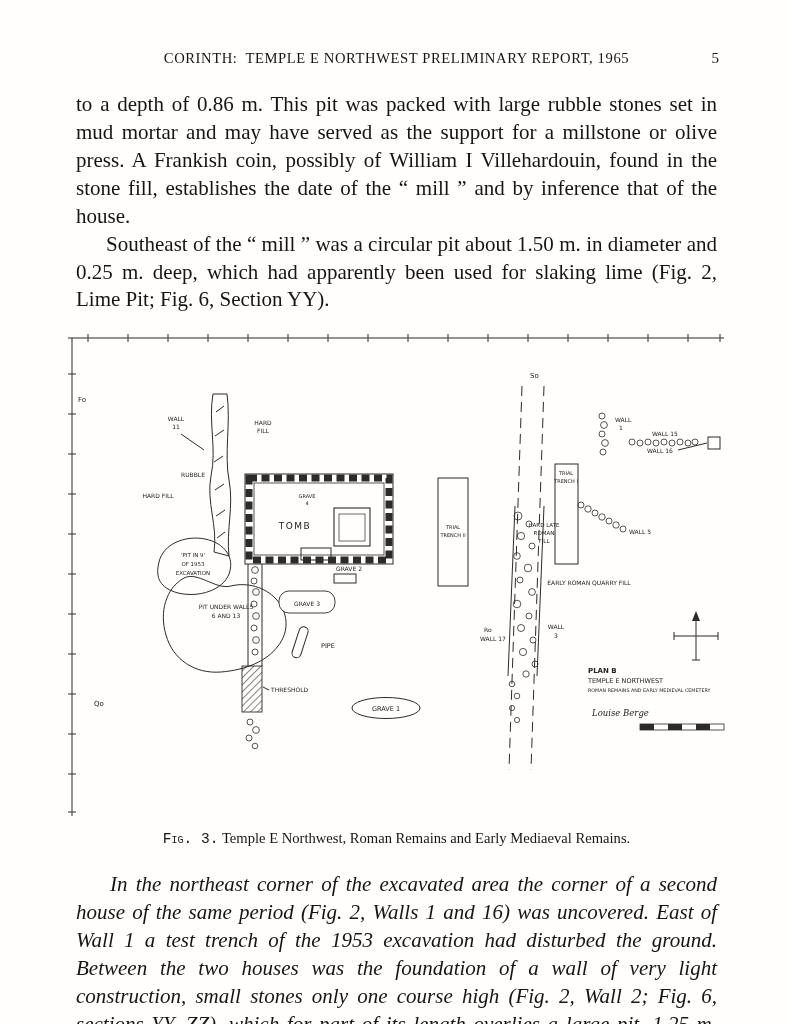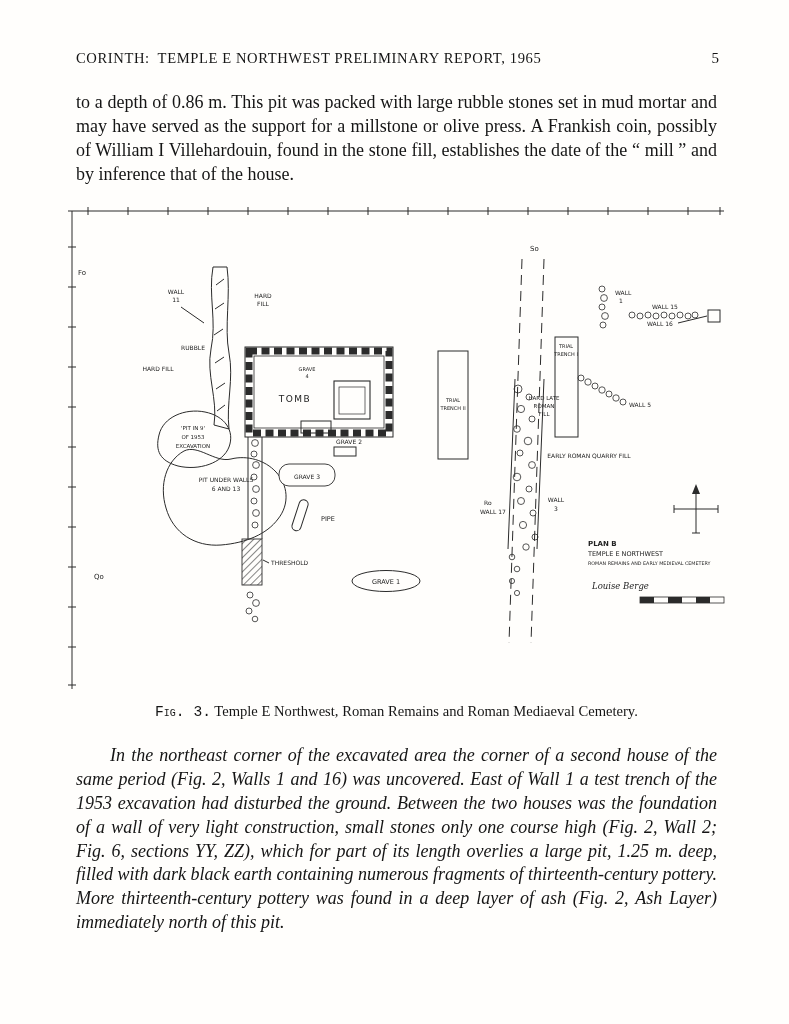--- a/index.html
+++ b/index.html
@@ -1,23 +1,23 @@
 <!DOCTYPE html>
 <html><head>
 <meta charset="utf-8">
 <style>
   html,body{margin:0;padding:0;background:#ffffff;}
   .page{
     width:789px;height:1024px;margin:0 auto;background:#fffefc;
     box-sizing:border-box;padding:50px 72px 24px 76px;
     font-family:"Liberation Serif",serif;color:#151515;overflow:hidden;position:relative;
   }
-  .header{position:relative;font-size:14.6px;letter-spacing:.6px;margin-bottom:24px;}
+  .header{position:relative;text-align:center;font-size:14.6px;letter-spacing:.6px;margin-bottom:24px;}
   .header .pageno{position:absolute;right:-2px;top:0;letter-spacing:0;font-size:15px;}
-  p{margin:0;text-align:justify;font-size:18px;line-height:1.33;}
+  p{margin:0;text-align:justify;font-size:21px;line-height:1.33;}
   .indent1{text-indent:30px;}
   .indent2{text-indent:34px;margin-top:24px;font-style:italic;}
   .figwrap{margin:16px 0 0 -10px;}
   .caption{text-align:center;font-size:14.6px;margin-top:8px;}
   .caption .figlbl{font-variant:small-caps;font-family:Liberation Mono, monospace;}
   
   svg{display:block;}
   .pl{stroke:#2b2b2b;fill:none;stroke-width:1;}
   .st{stroke:#2b2b2b;fill:none;stroke-width:.8;}
   svg text{fill:#222;font-family:"DejaVu Sans",sans-serif;}
@@ -31,20 +31,21 @@
 <body>
 
 <div class="page">
 
   <div class="header">
     <span>CORINTH: TEMPLE E NORTHWEST PRELIMINARY REPORT, 1965</span>
     <span class="pageno">5</span>
   </div>
 
   <p>to a depth of 0.86 m. This pit was packed with large rubble stones set in mud mortar and may have served as the support for a millstone or olive press. A Frankish coin, possibly of William I Villehardouin, found in the stone fill, establishes the date of the “ mill ” and by inference that of the house.</p>
+  <p class="indent1">Southeast of the “ mill ” was a circular pit about 1.50 m. in diameter and 0.25 m. deep, which had apparently been used for slaking lime (Fig. 2, Lime Pit; Fig. 6, Section YY).</p>
 
   <div class="figwrap">
     <svg width="660" height="492" viewBox="0 0 660 492" xmlns="http://www.w3.org/2000/svg">
       <defs>
         <pattern id="hatch" width="5" height="5" patternTransform="rotate(45)" patternUnits="userSpaceOnUse">
           <line x1="0" y1="0" x2="0" y2="5" stroke="#333" stroke-width="1.2"></line>
         </pattern>
       </defs>
 
       <g>
@@ -234,18 +235,18 @@
         <rect x="574" y="394" width="84" height="6" fill="#fffefc" stroke="#2b2b2b" stroke-width="0.8"></rect>
         <rect x="574" y="394" width="14" height="6" fill="#2b2b2b"></rect>
         <rect x="602" y="394" width="14" height="6" fill="#2b2b2b"></rect>
         <rect x="630" y="394" width="14" height="6" fill="#2b2b2b"></rect>
       </g>
     </svg>
   </div>
 
   <div class="caption">
     <span class="figlbl">Fig. 3.</span>
-    <span>Temple E Northwest, Roman Remains and Roman Mediaeval Cemetery.</span>
+    <span>Temple E Northwest, Roman Remains and Early Mediaeval Remains.</span>
   </div>
 
   <p class="indent2">In the northeast corner of the excavated area the corner of a second house of the same period (Fig. 2, Walls 1 and 16) was uncovered. East of Wall 1 a test trench of the 1953 excavation had disturbed the ground. Between the two houses was the foundation of a wall of very light construction, small stones only one course high (Fig. 2, Wall 2; Fig. 6, sections YY, ZZ), which for part of its length overlies a large pit, 1.25 m. deep, filled with dark black earth containing numerous fragments of thirteenth-century pottery. More thirteenth-century pottery was found in a deep layer of ash (Fig. 2, Ash Layer) immediately north of this pit.</p>
 
 </div>
 
 </body></html>

